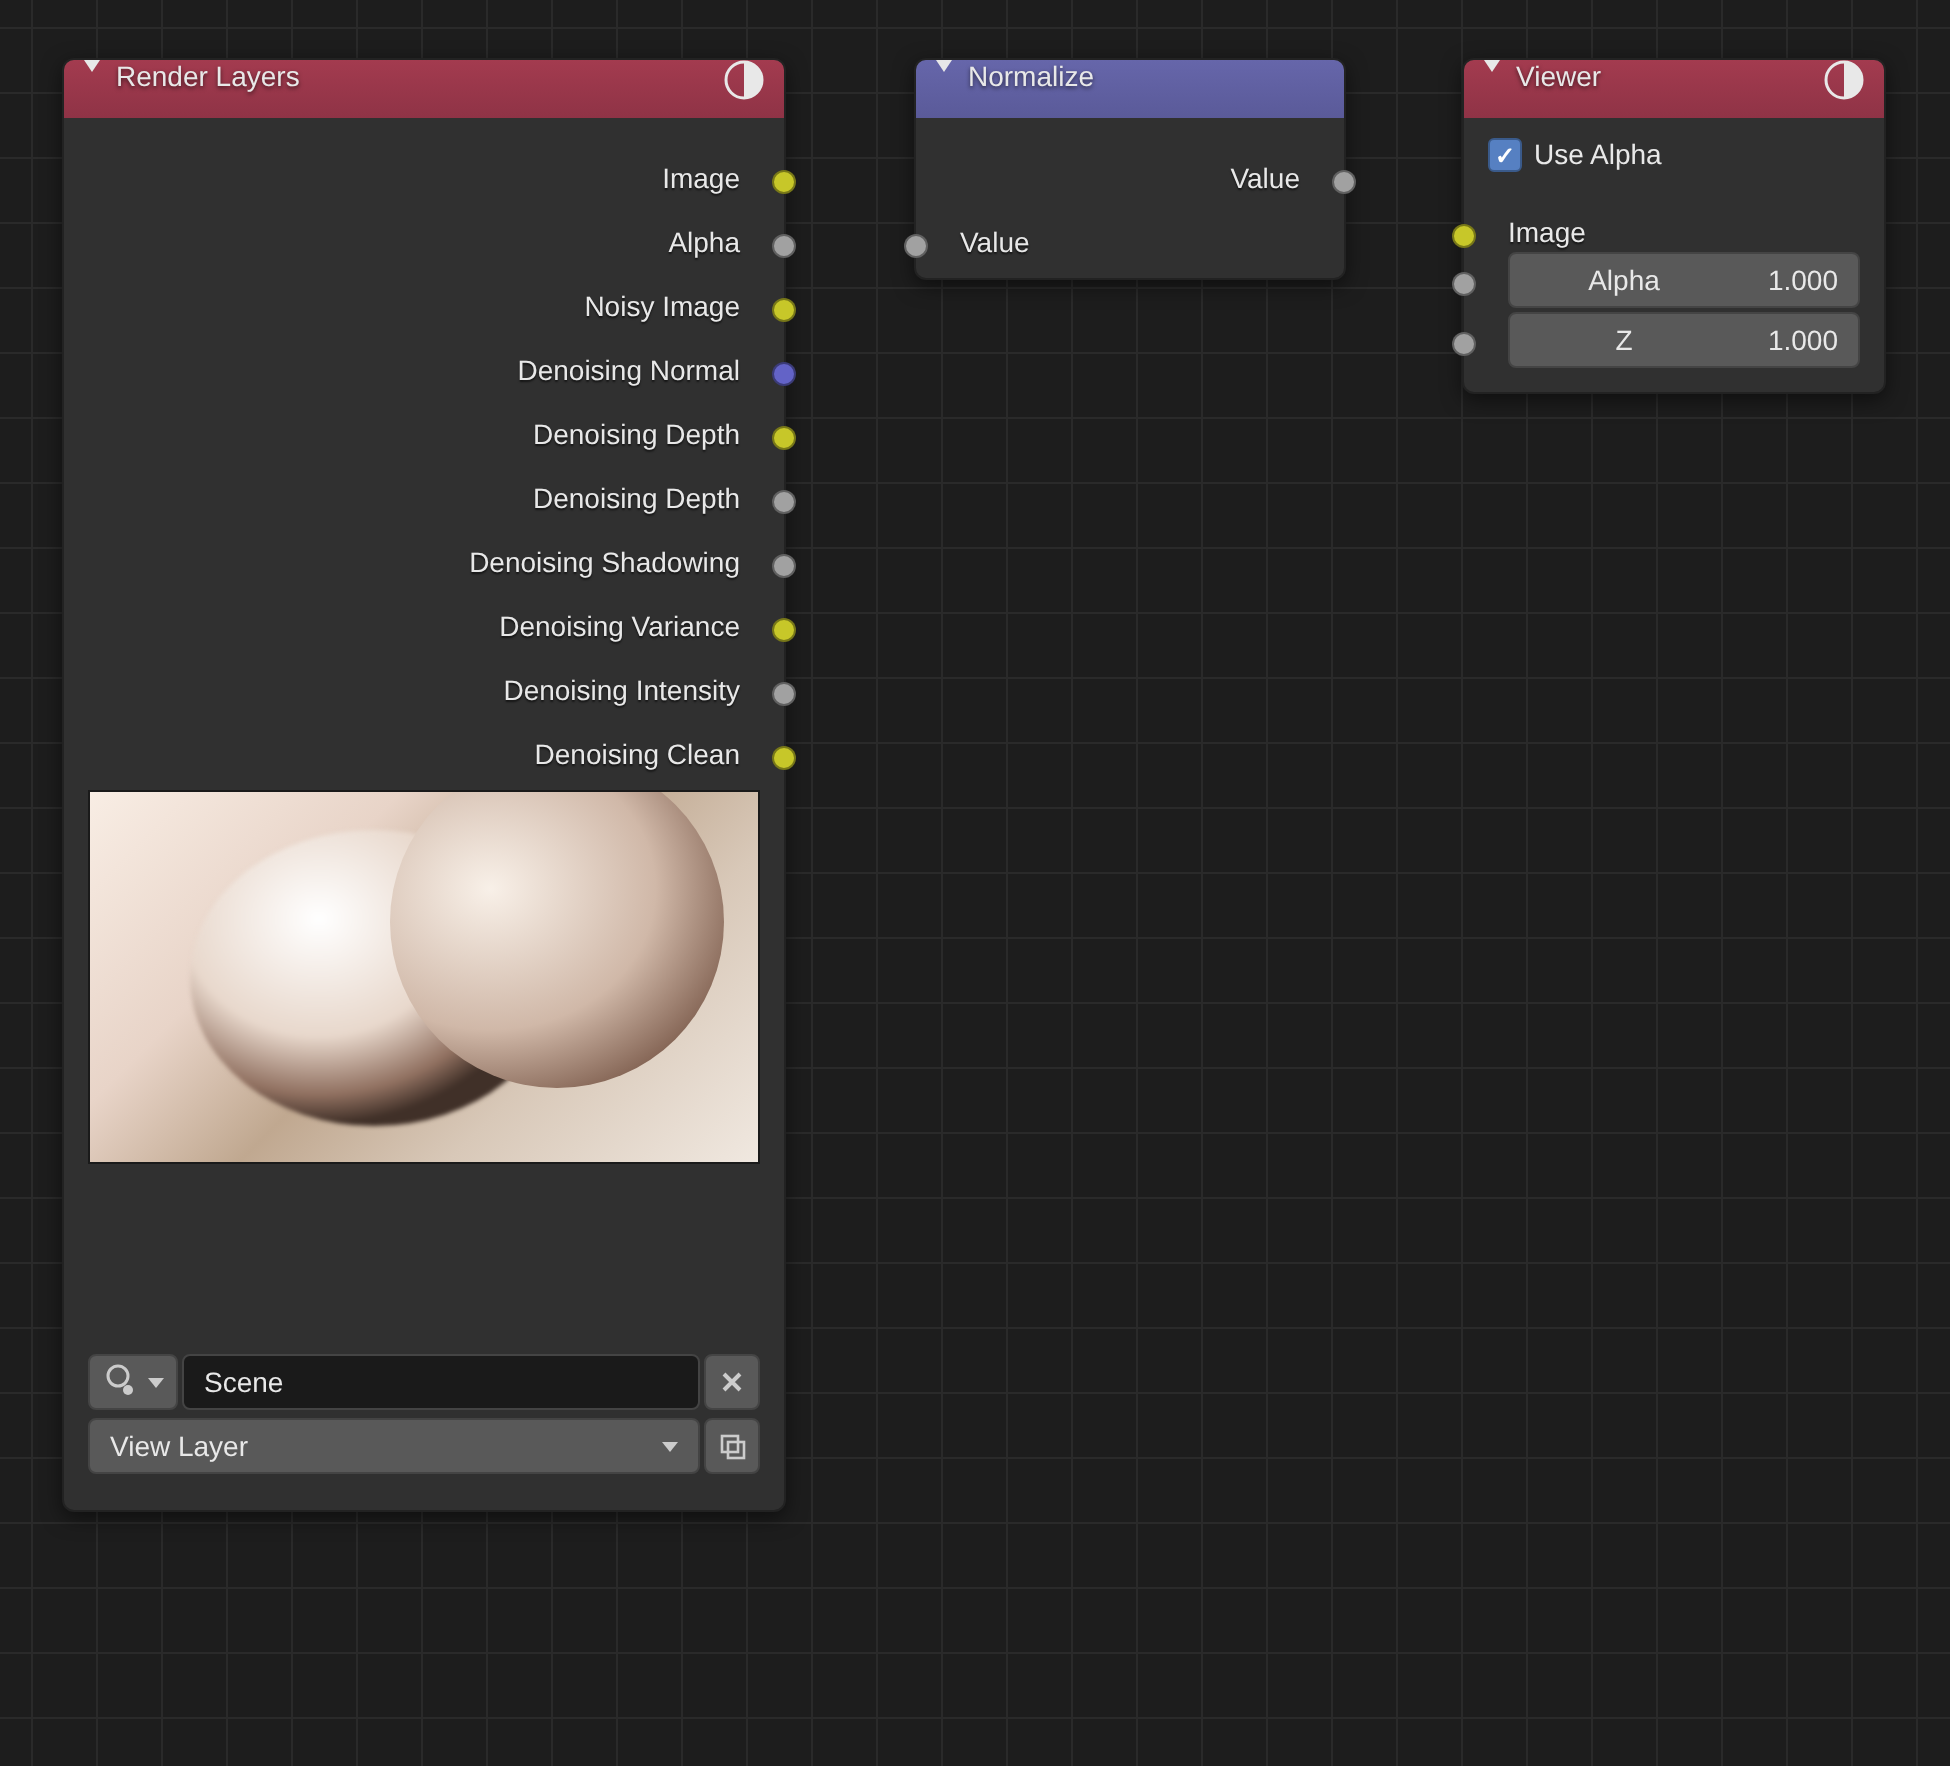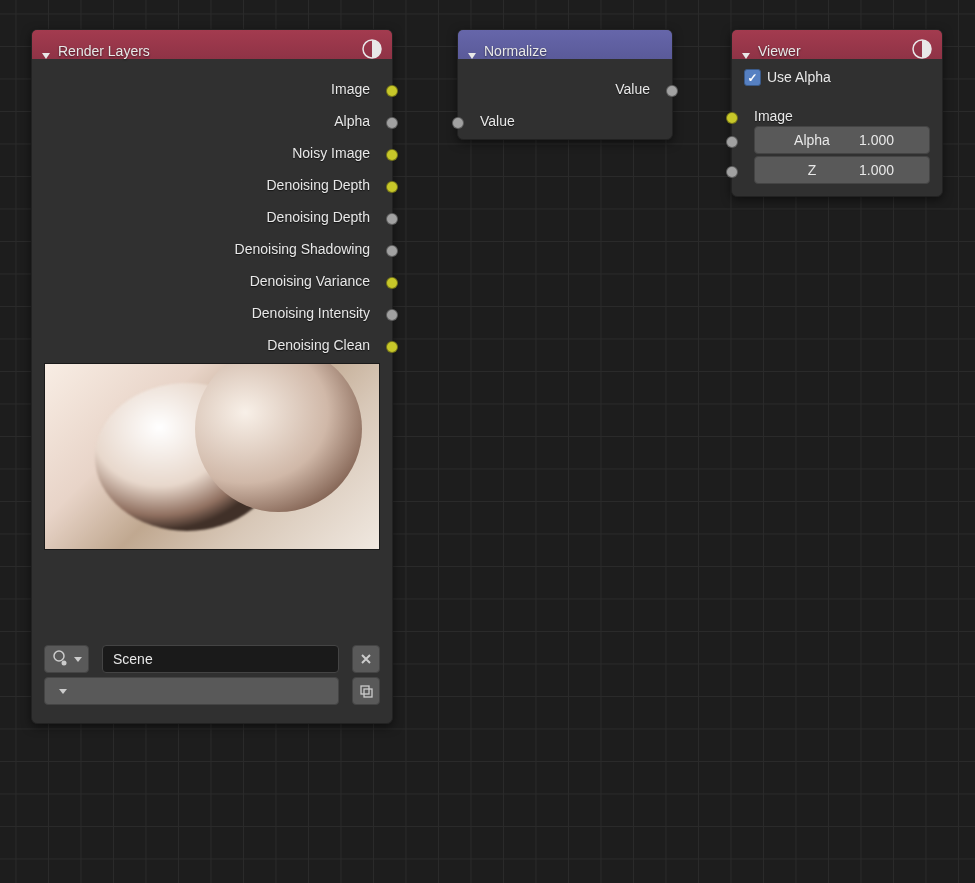--- a/index.html
+++ b/index.html
@@ -1,51 +1,51 @@
 <!DOCTYPE html>
 <html><head>
 <meta charset="utf-8">
 <style>
 *{box-sizing:border-box;margin:0;padding:0;font-family:sans-serif;font-size:14px;color:#e8e8e8}
 body{background:#1d1d1d;width:975px;height:883px;position:relative;overflow:hidden}
 .grid{position:absolute;inset:0;background-image:linear-gradient(#2a2a2a 1px,transparent 1px),linear-gradient(90deg,#2a2a2a 1px,transparent 1px);background-size:32.5px 32.5px;background-position:-17px -19px}
 .node{position:absolute;background:#303030;border-radius:6px;box-shadow:0 3px 10px rgba(0,0,0,.5);border:1px solid #222}
-.header{height:29px;display:flex;align-items:flex-end;padding:0 10px;border-radius:5px 5px 0 0;text-shadow:0 1px 2px rgba(0,0,0,.6)}
+.header{height:29px;display:flex;align-items:flex-start;padding:0 10px;border-radius:5px 5px 0 0;text-shadow:0 1px 2px rgba(0,0,0,.6)}
 .header.red{background:linear-gradient(#a33b4f,#8f3346)}
 .header.purple{background:linear-gradient(#6666aa,#5a5a99)}
 .chev{width:0;height:0;border-left:4px solid transparent;border-right:4px solid transparent;border-top:6px solid #e8e8e8;margin-right:8px}
 .title{font-weight:500;flex:1}
 .circ-icon svg{display:block}
 .body{padding:6px 0 10px}
 .sock{display:flex;align-items:flex-end;height:32px;position:relative}
 .sock.out{justify-content:flex-end;padding-right:22px}
 .sock.in{justify-content:flex-start;padding-left:22px}
 .dot{width:12px;height:12px;border-radius:50%;position:absolute;border:1px solid rgba(0,0,0,.4)}
 .sock.out .dot{right:-6px}
 .sock.in .dot{left:-6px}
 .dot.yellow{background:#c7c729}
 .dot.gray{background:#a1a1a1}
 .dot.purple{background:#6363c7}
 .lbl{text-shadow:0 1px 1px rgba(0,0,0,.6)}
 .preview{margin:10px 12px;height:187px;background:linear-gradient(135deg,#f8ede4 0%,#e8d4c8 30%,#c0a890 50%,#d8c8b8 70%,#f0e8e0 100%);border:1px solid #1a1a1a;position:relative;overflow:hidden}
 .preview::before{content:"";position:absolute;left:15%;top:10%;width:55%;height:80%;background:radial-gradient(ellipse at 35% 30%,#fff 0%,#e8d8cc 40%,#907060 60%,#403028 70%);border-radius:50%;filter:blur(1px)}
 .preview::after{content:"";position:absolute;right:5%;top:-10%;width:50%;height:90%;background:radial-gradient(ellipse at 30% 40%,#f8f0e8 0%,#d0b8a8 50%,#806050 80%);border-radius:50%}
 .controls{padding:85px 12px 4px}
-.row{display:flex;gap:13px;margin-bottom:4px;height:28px}
+.row{display:flex;gap:2px;margin-bottom:4px;height:28px}
 .field{background:#595959;border-radius:4px;display:flex;align-items:center;padding:0 10px;border:1px solid #444}
 .field.dark{background:#1a1a1a}
 .field.icon{width:45px;justify-content:center;padding:0}
 .field.main{flex:1}
 .field.btn{width:28px;justify-content:center;padding:0}
 .chev-dn{width:0;height:0;border-left:4px solid transparent;border-right:4px solid transparent;border-top:5px solid #ccc;margin-left:4px}
 .chk{width:17px;height:17px;background:#5680c2;border-radius:3px;display:inline-flex;align-items:center;justify-content:center;margin-right:6px;border:1px solid #3a5a8a}
 .chk::after{content:"✓";color:#fff;font-size:12px;font-weight:bold}
 .numfield{display:flex;background:#595959;border-radius:4px;border:1px solid #444;height:28px;align-items:center;padding:0 10px;margin:2px 12px 2px 22px}
 .numfield .name{flex:1;text-align:center}
-.numfield .val{width:60px;}
+.numfield .val{width:60px;text-align:right}
 svg.wires{position:absolute;inset:0;pointer-events:none}
 .wire{stroke:#b0b0b0;stroke-width:2;fill:none}
 </style>
 </head>
 <body>
 
 <div class="grid"></div>
 
 <svg class="wires">
   <path class="wire" d="M 399 247 C 430 247, 430 120, 458 120"></path>
@@ -68,20 +68,24 @@
         <span class="lbl">Image</span>
         <span class="dot yellow"></span>
       </div>
     <div class="sock out">
         <span class="lbl">Alpha</span>
         <span class="dot gray"></span>
       </div>
     <div class="sock out">
         <span class="lbl">Noisy Image</span>
         <span class="dot yellow"></span>
+      </div>
+    <div class="sock out">
+        <span class="lbl">Denoising Normal</span>
+        <span class="dot purple"></span>
       </div>
     <div class="sock out">
         <span class="lbl">Denoising Depth</span>
         <span class="dot yellow"></span>
       </div>
     <div class="sock out">
         <span class="lbl">Denoising Depth</span>
         <span class="dot gray"></span>
       </div>
     <div class="sock out">
@@ -116,20 +120,21 @@
             <span>Scene</span>
           </div>
         <div class="field btn">
           <svg width="12" height="12" viewBox="0 0 12 12">
               <path d="M2 2 L10 10 M10 2 L2 10" stroke="#ccc" stroke-width="2"></path>
             </svg>
         </div>
       </div>
       <div class="row">
         <div class="field main">
+          <span style="flex:1">View Layer</span>
           <span class="chev-dn"></span>
         </div>
         <div class="field btn">
           <svg width="14" height="14" viewBox="0 0 14 14">
               <rect x="2" y="2" width="8" height="8" fill="none" stroke="#ccc" stroke-width="1.3"></rect>
               <rect x="5" y="5" width="8" height="8" fill="none" stroke="#ccc" stroke-width="1.3"></rect>
             </svg>
         </div>
       </div>
     </div>

